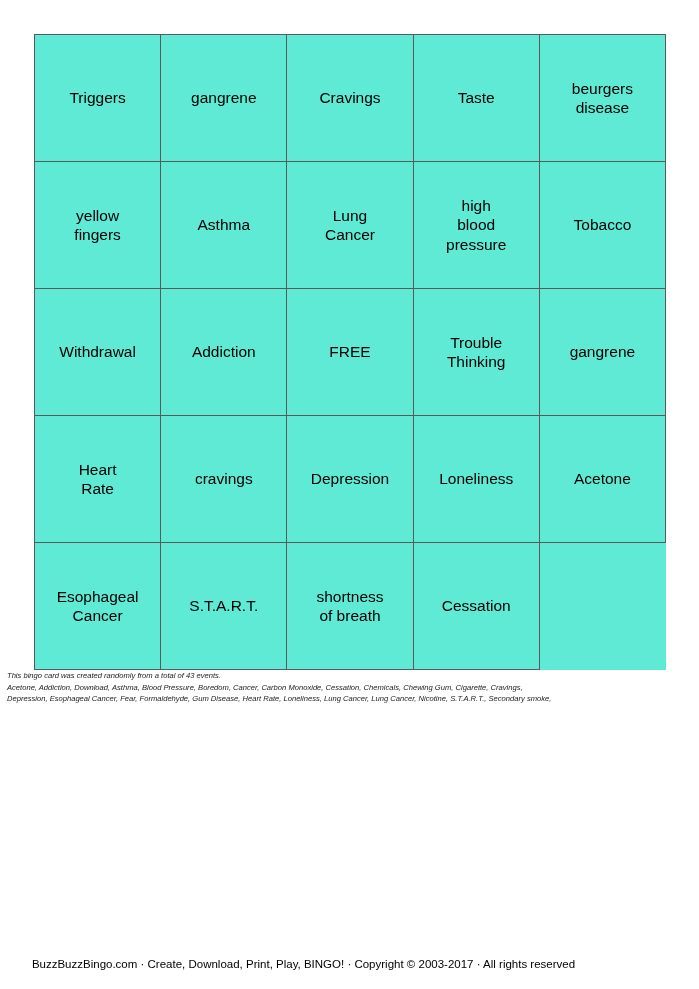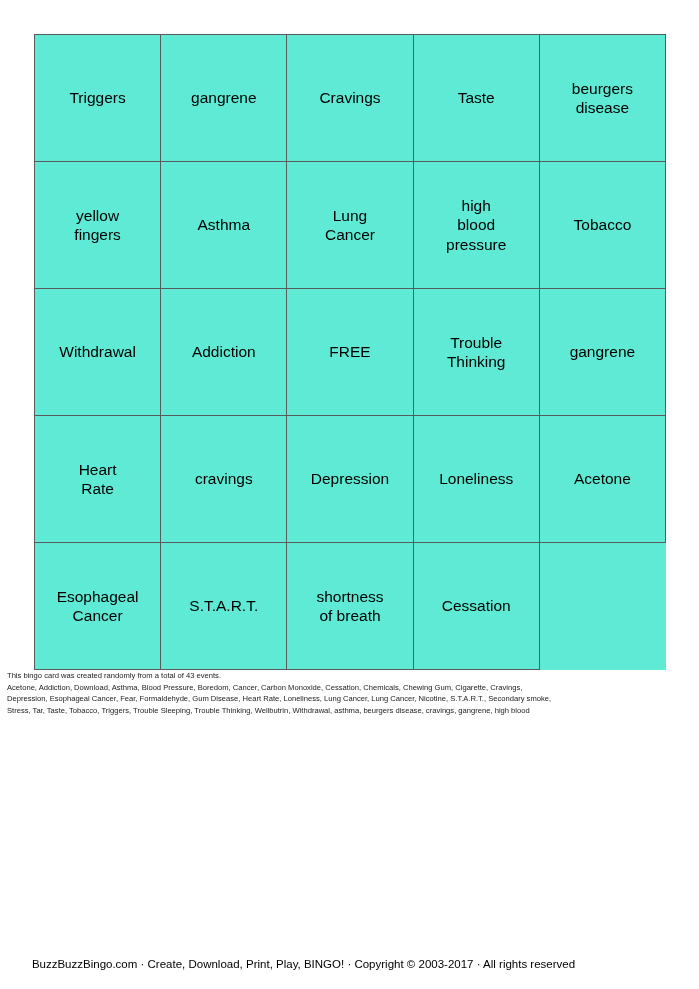--- a/index.html
+++ b/index.html
@@ -62,20 +62,21 @@
     left: 7px;
     top: 670px;
     width: 686px;
     font-size: 7.6px;
     line-height: 1.52;
     color: #1a1a1a;
   }
   #card-footnote .fn-line {
     display: block;
     white-space: nowrap;
+    font-style: italic;
   }
 
   
   #page-footer {
     position: absolute;
     left: 0;
     top: 958px;
     width: 607px;
     text-align: center;
     font-size: 11.5px;
@@ -120,20 +121,19 @@
       <div class="bingo-cell">S.T.A.R.T.</div>
       <div class="bingo-cell">shortness
 of breath</div>
       <div class="bingo-cell">Cessation</div>
     </div>
 
   <div id="card-footnote">
     <span class="fn-line">This bingo card was created randomly from a total of 43 events.</span>
     <span class="fn-line">Acetone, Addiction, Download, Asthma, Blood Pressure, Boredom, Cancer, Carbon Monoxide, Cessation, Chemicals, Chewing Gum, Cigarette, Cravings,</span>
     <span class="fn-line">Depression, Esophageal Cancer, Fear, Formaldehyde, Gum Disease, Heart Rate, Loneliness, Lung Cancer, Lung Cancer, Nicotine, S.T.A.R.T., Secondary smoke,</span>
-    <span class="fn-line">Stress, Tar, Taste, Tobacco, Triggers, Trouble Sleeping, Trouble Thinking, Wellbutrin, Withdrawal, asthma, beurgers disease, cravings, gangrene, high blood</span>
   </div>
 
   <div id="page-footer">
     <span>BuzzBuzzBingo.com · Create, Download, Print, Play, BINGO! · Copyright © 2003-2017 · All rights reserved</span>
   </div>
 
 </div>
 
 </body></html>

